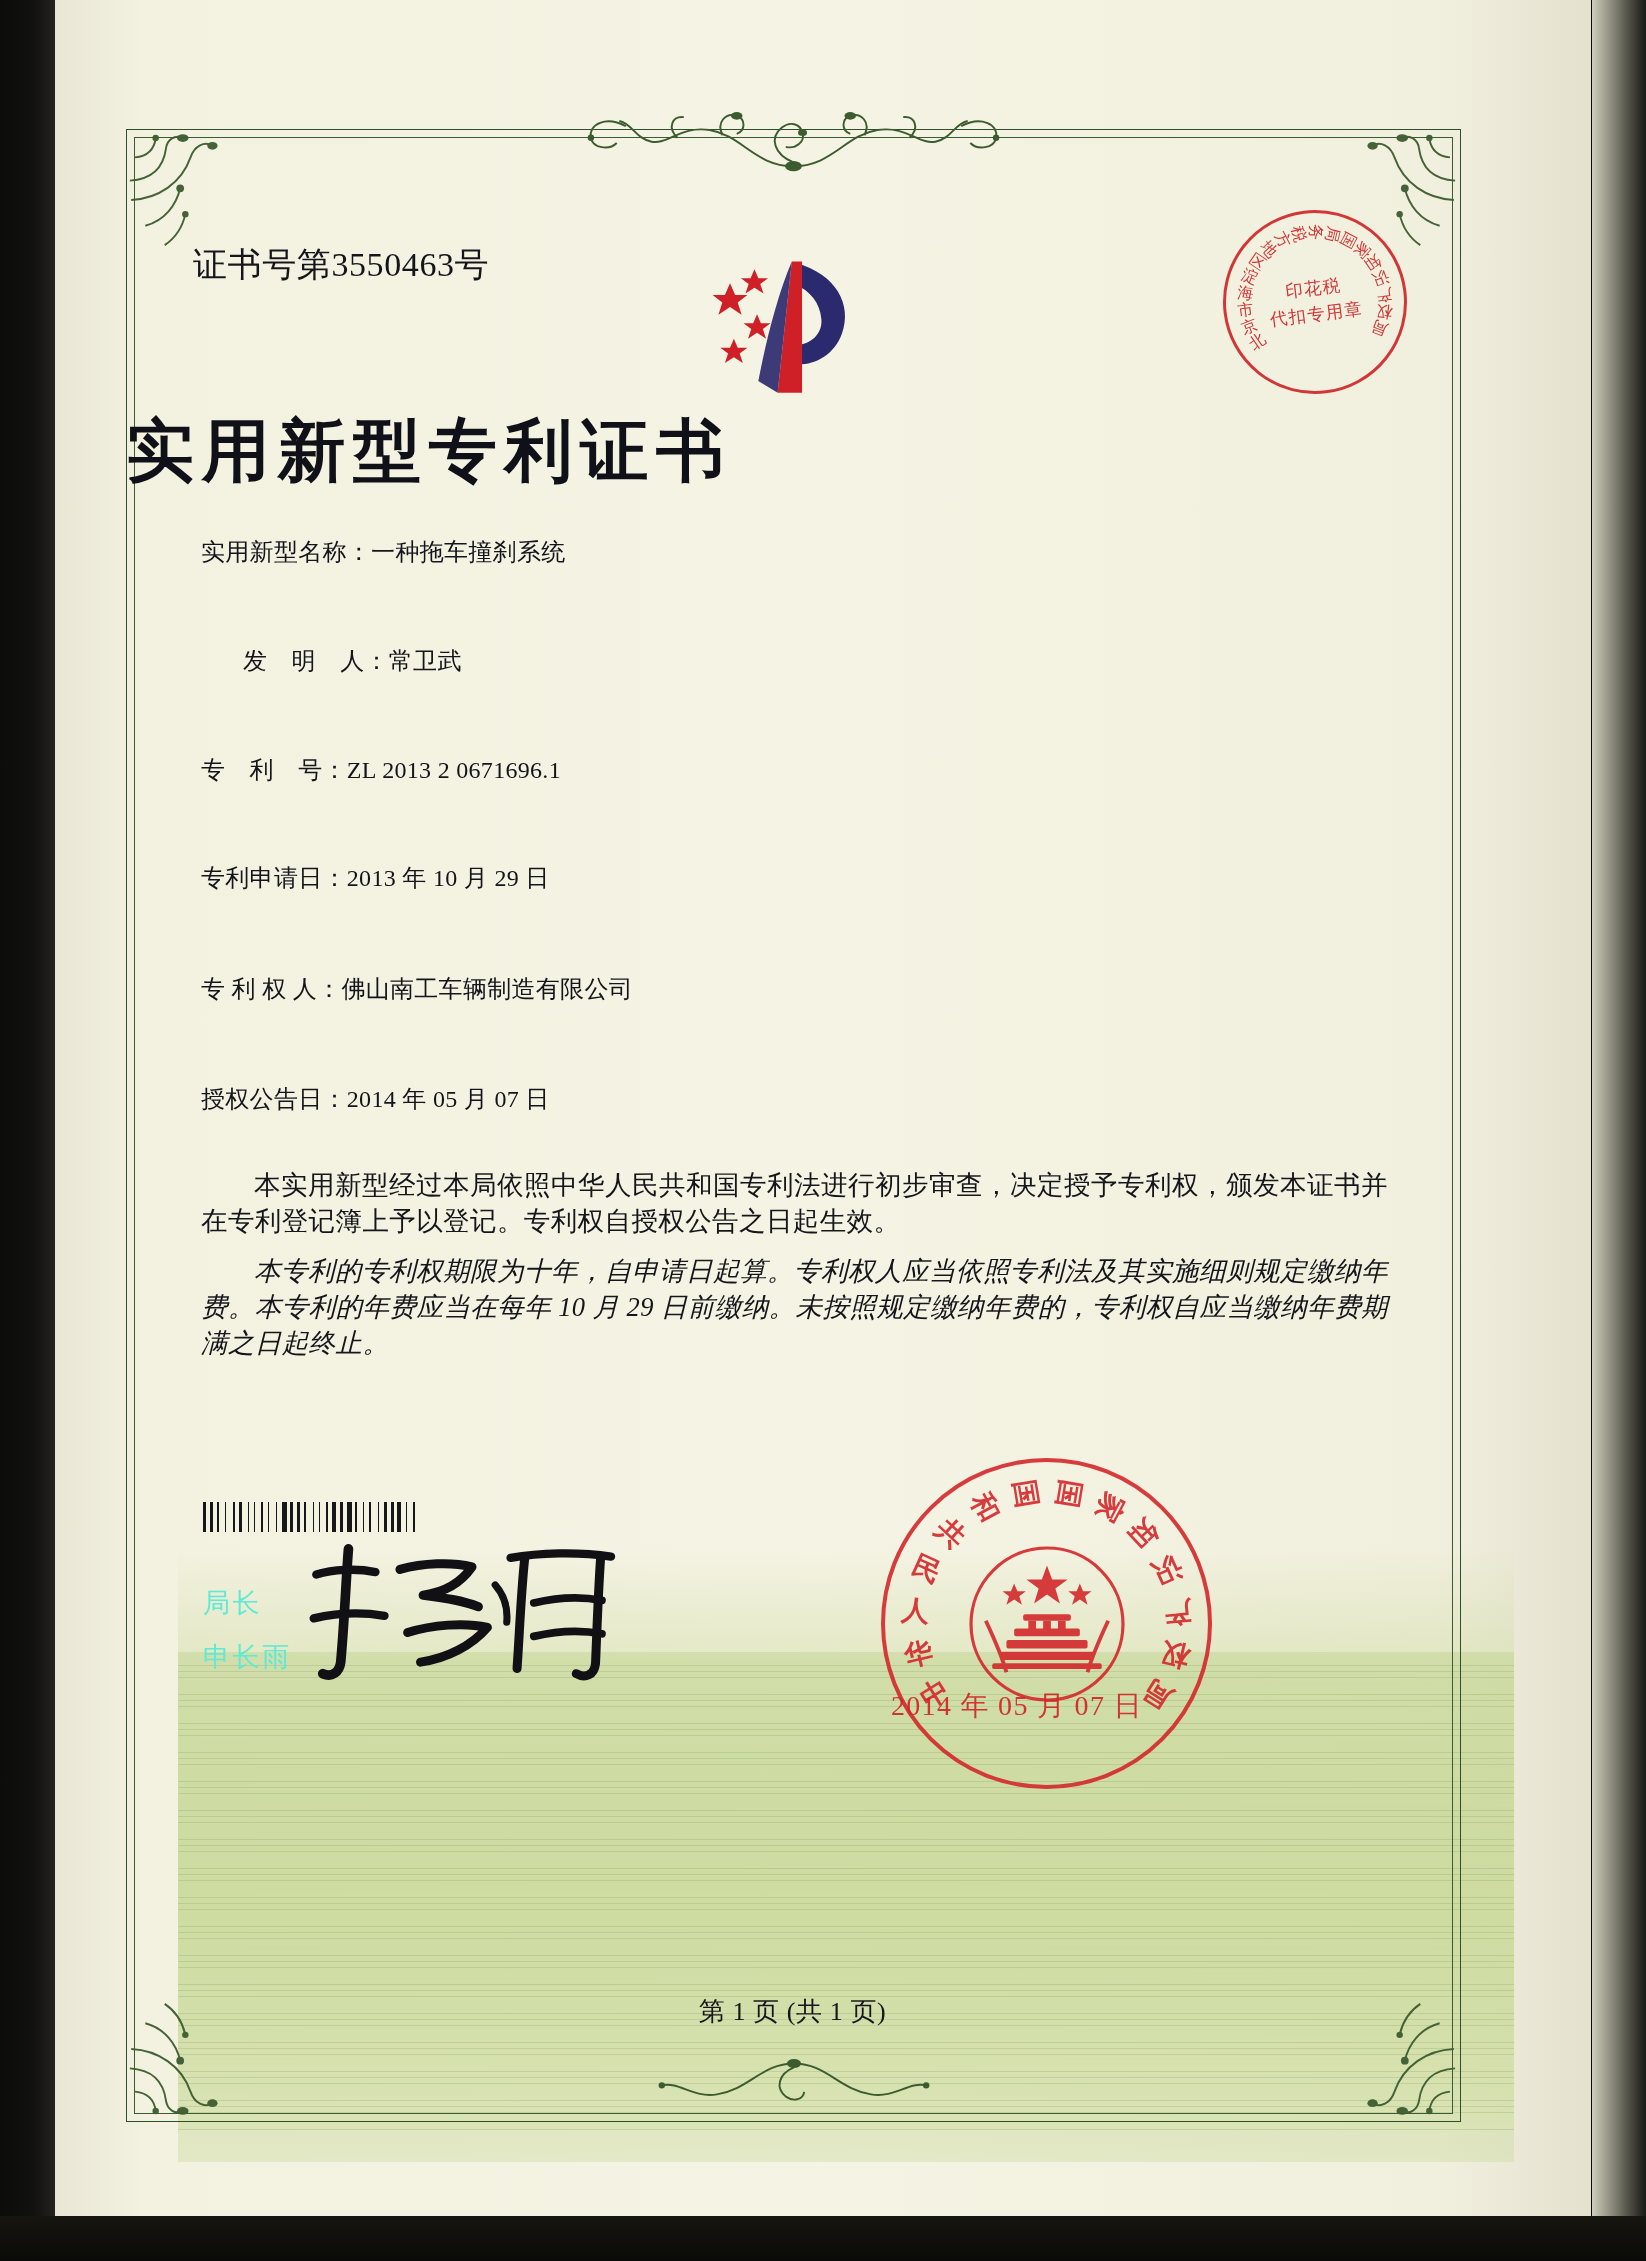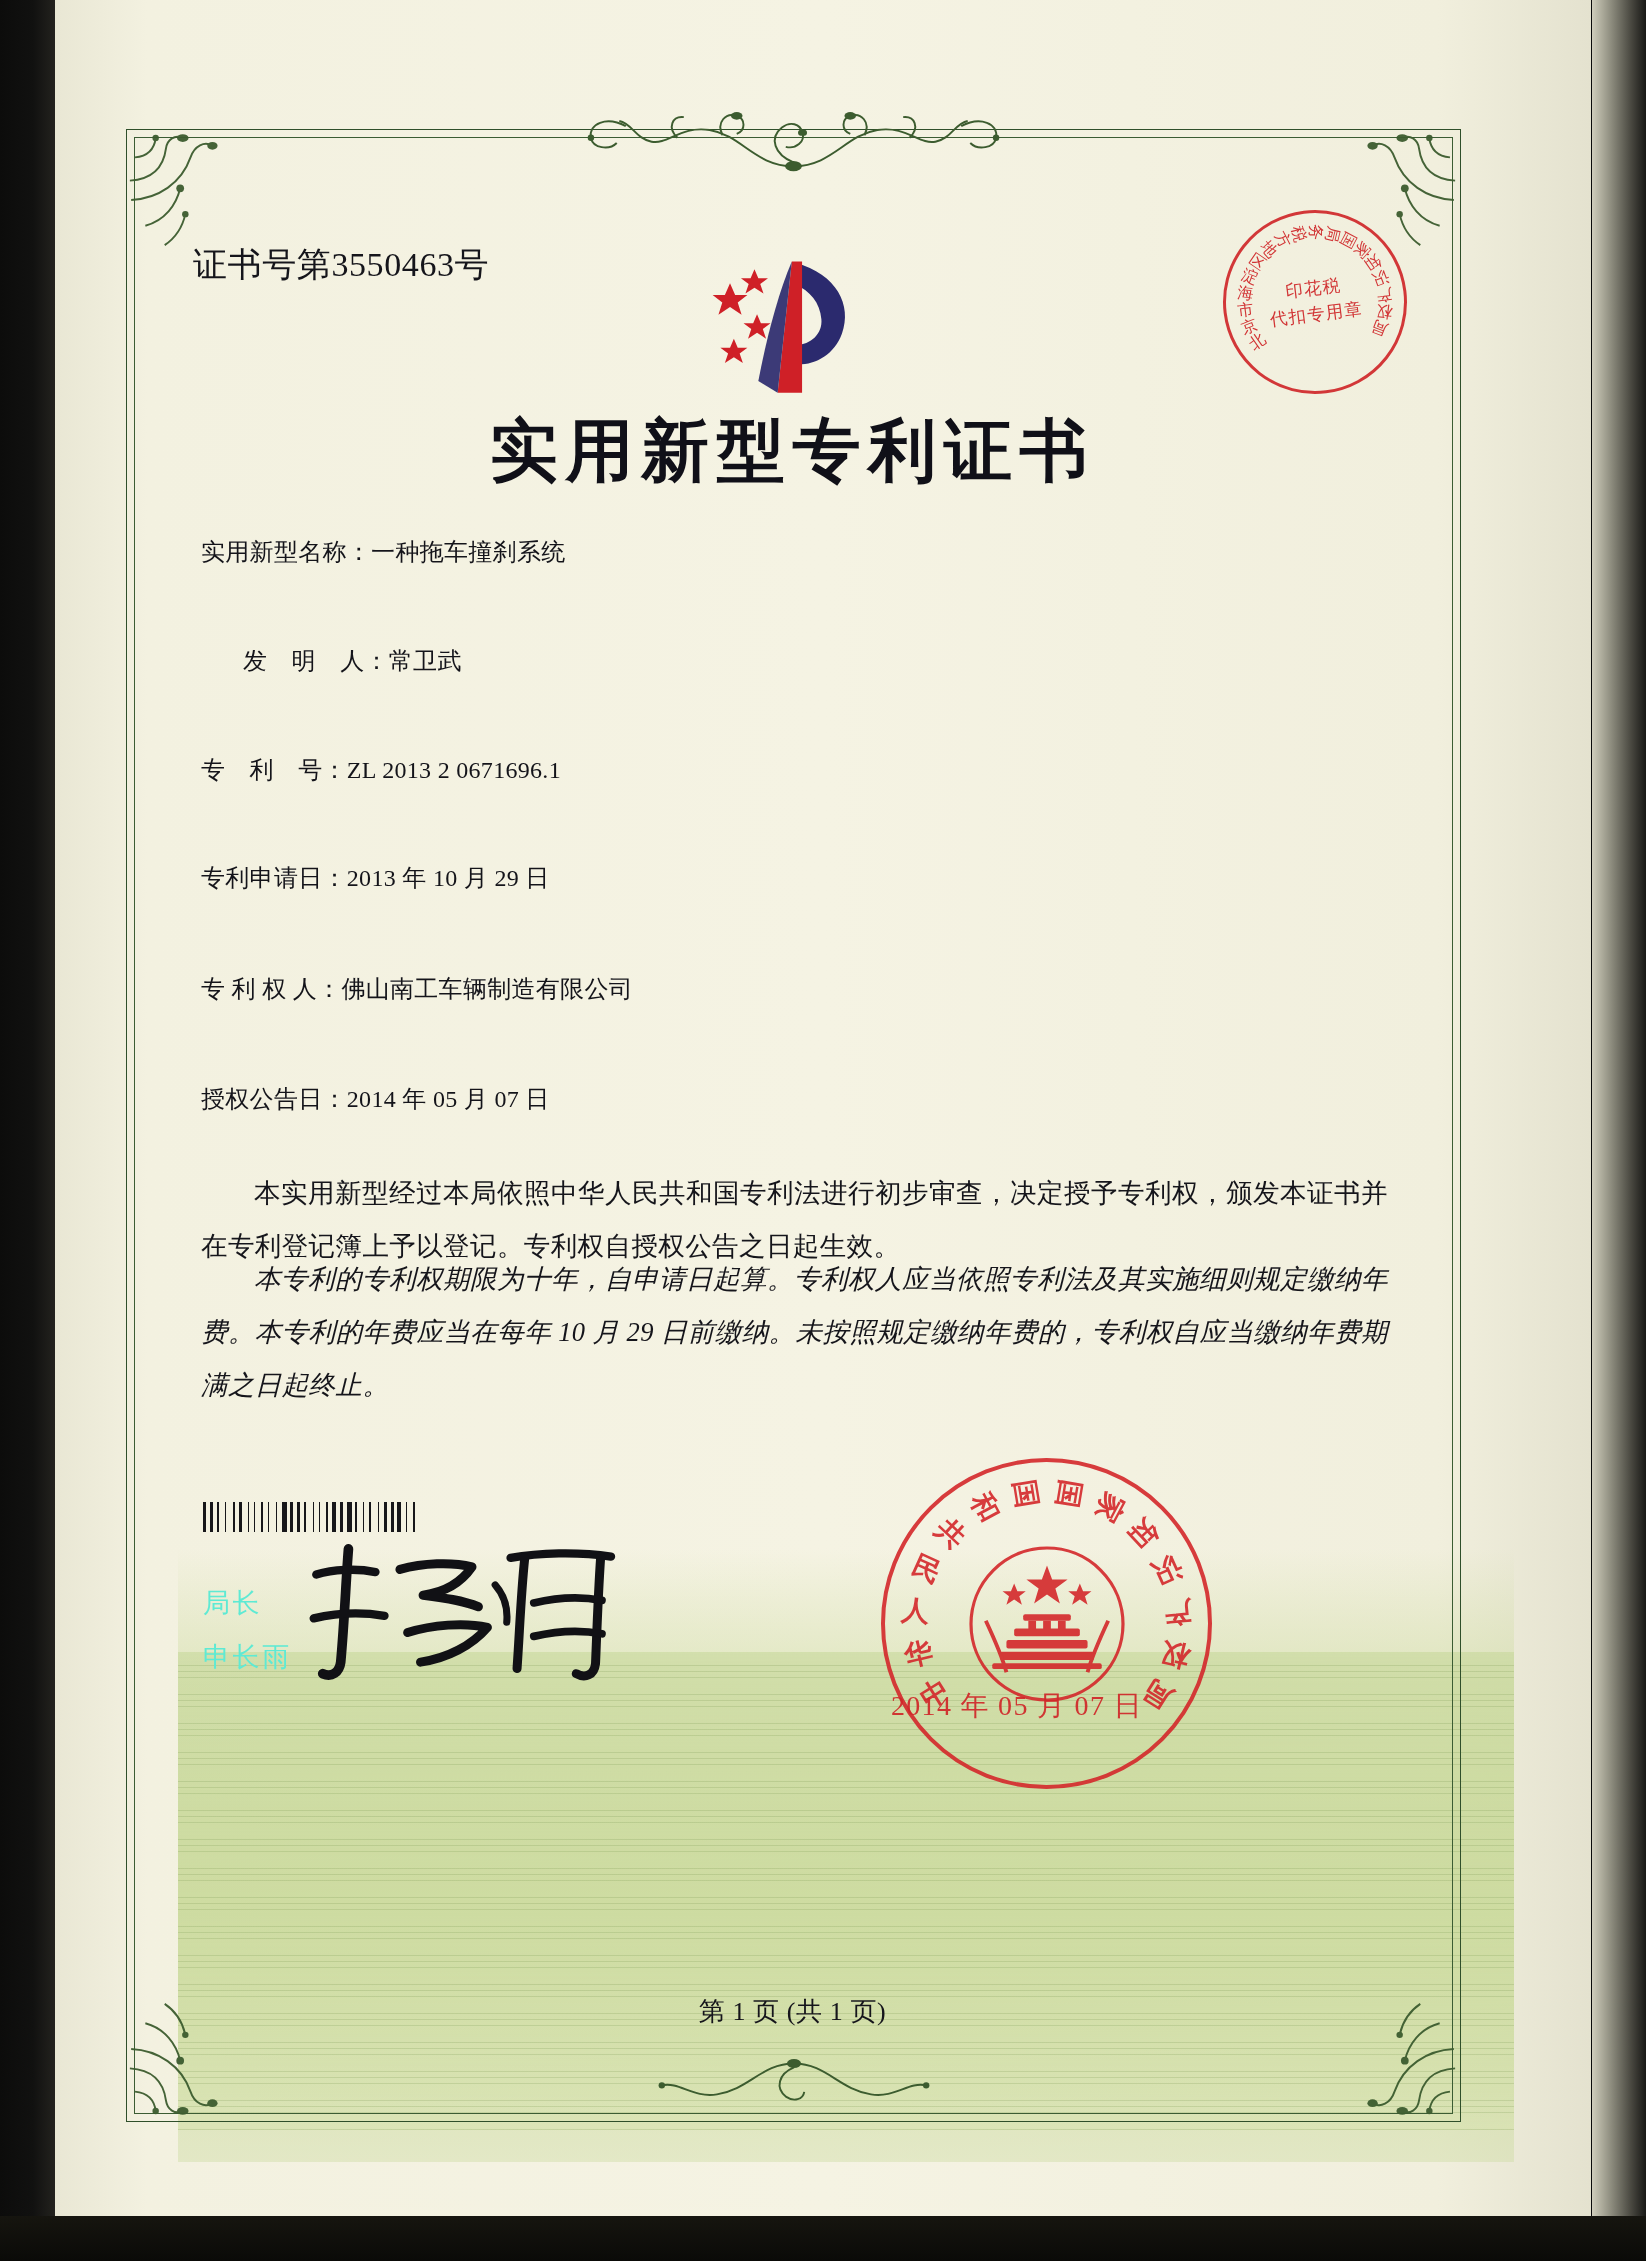--- a/index.html
+++ b/index.html
@@ -161,21 +161,21 @@
     text-align: center;
     font-size: 17.4px;
     line-height: 26px;
     letter-spacing: 1.3px;
   }
 
   .title {
     position: absolute;
     left: 0; top: 277px;
     width: 100%;
-    text-align: center;
+    text-align: left;
     font-size: 68px;
     font-weight: bold;
     letter-spacing: 7.7px;
     color: #101018;
     font-family: "DejaVu Serif", serif;
   }
 
   .field {
     position: absolute;
     left: 75px;
@@ -189,21 +189,21 @@
   #f3 { top: 625px; }
   #f4 { top: 733px; }
   #f5 { top: 844px; }
   #f6 { top: 954px; }
 
   .para {
     position: absolute;
     left: 75px;
     width: 1187px;
     font-size: 26.5px;
-    line-height: 53px;
+    line-height: 36px;
     color: #15151b;
     text-indent: 53px;
     text-align: justify;
     letter-spacing: 0.4px;
   }
   #p1 { top: 1038px; }
   #p2 { top: 1124px; font-style: italic; }
   #p3 { top: 1255px; }
 
   

